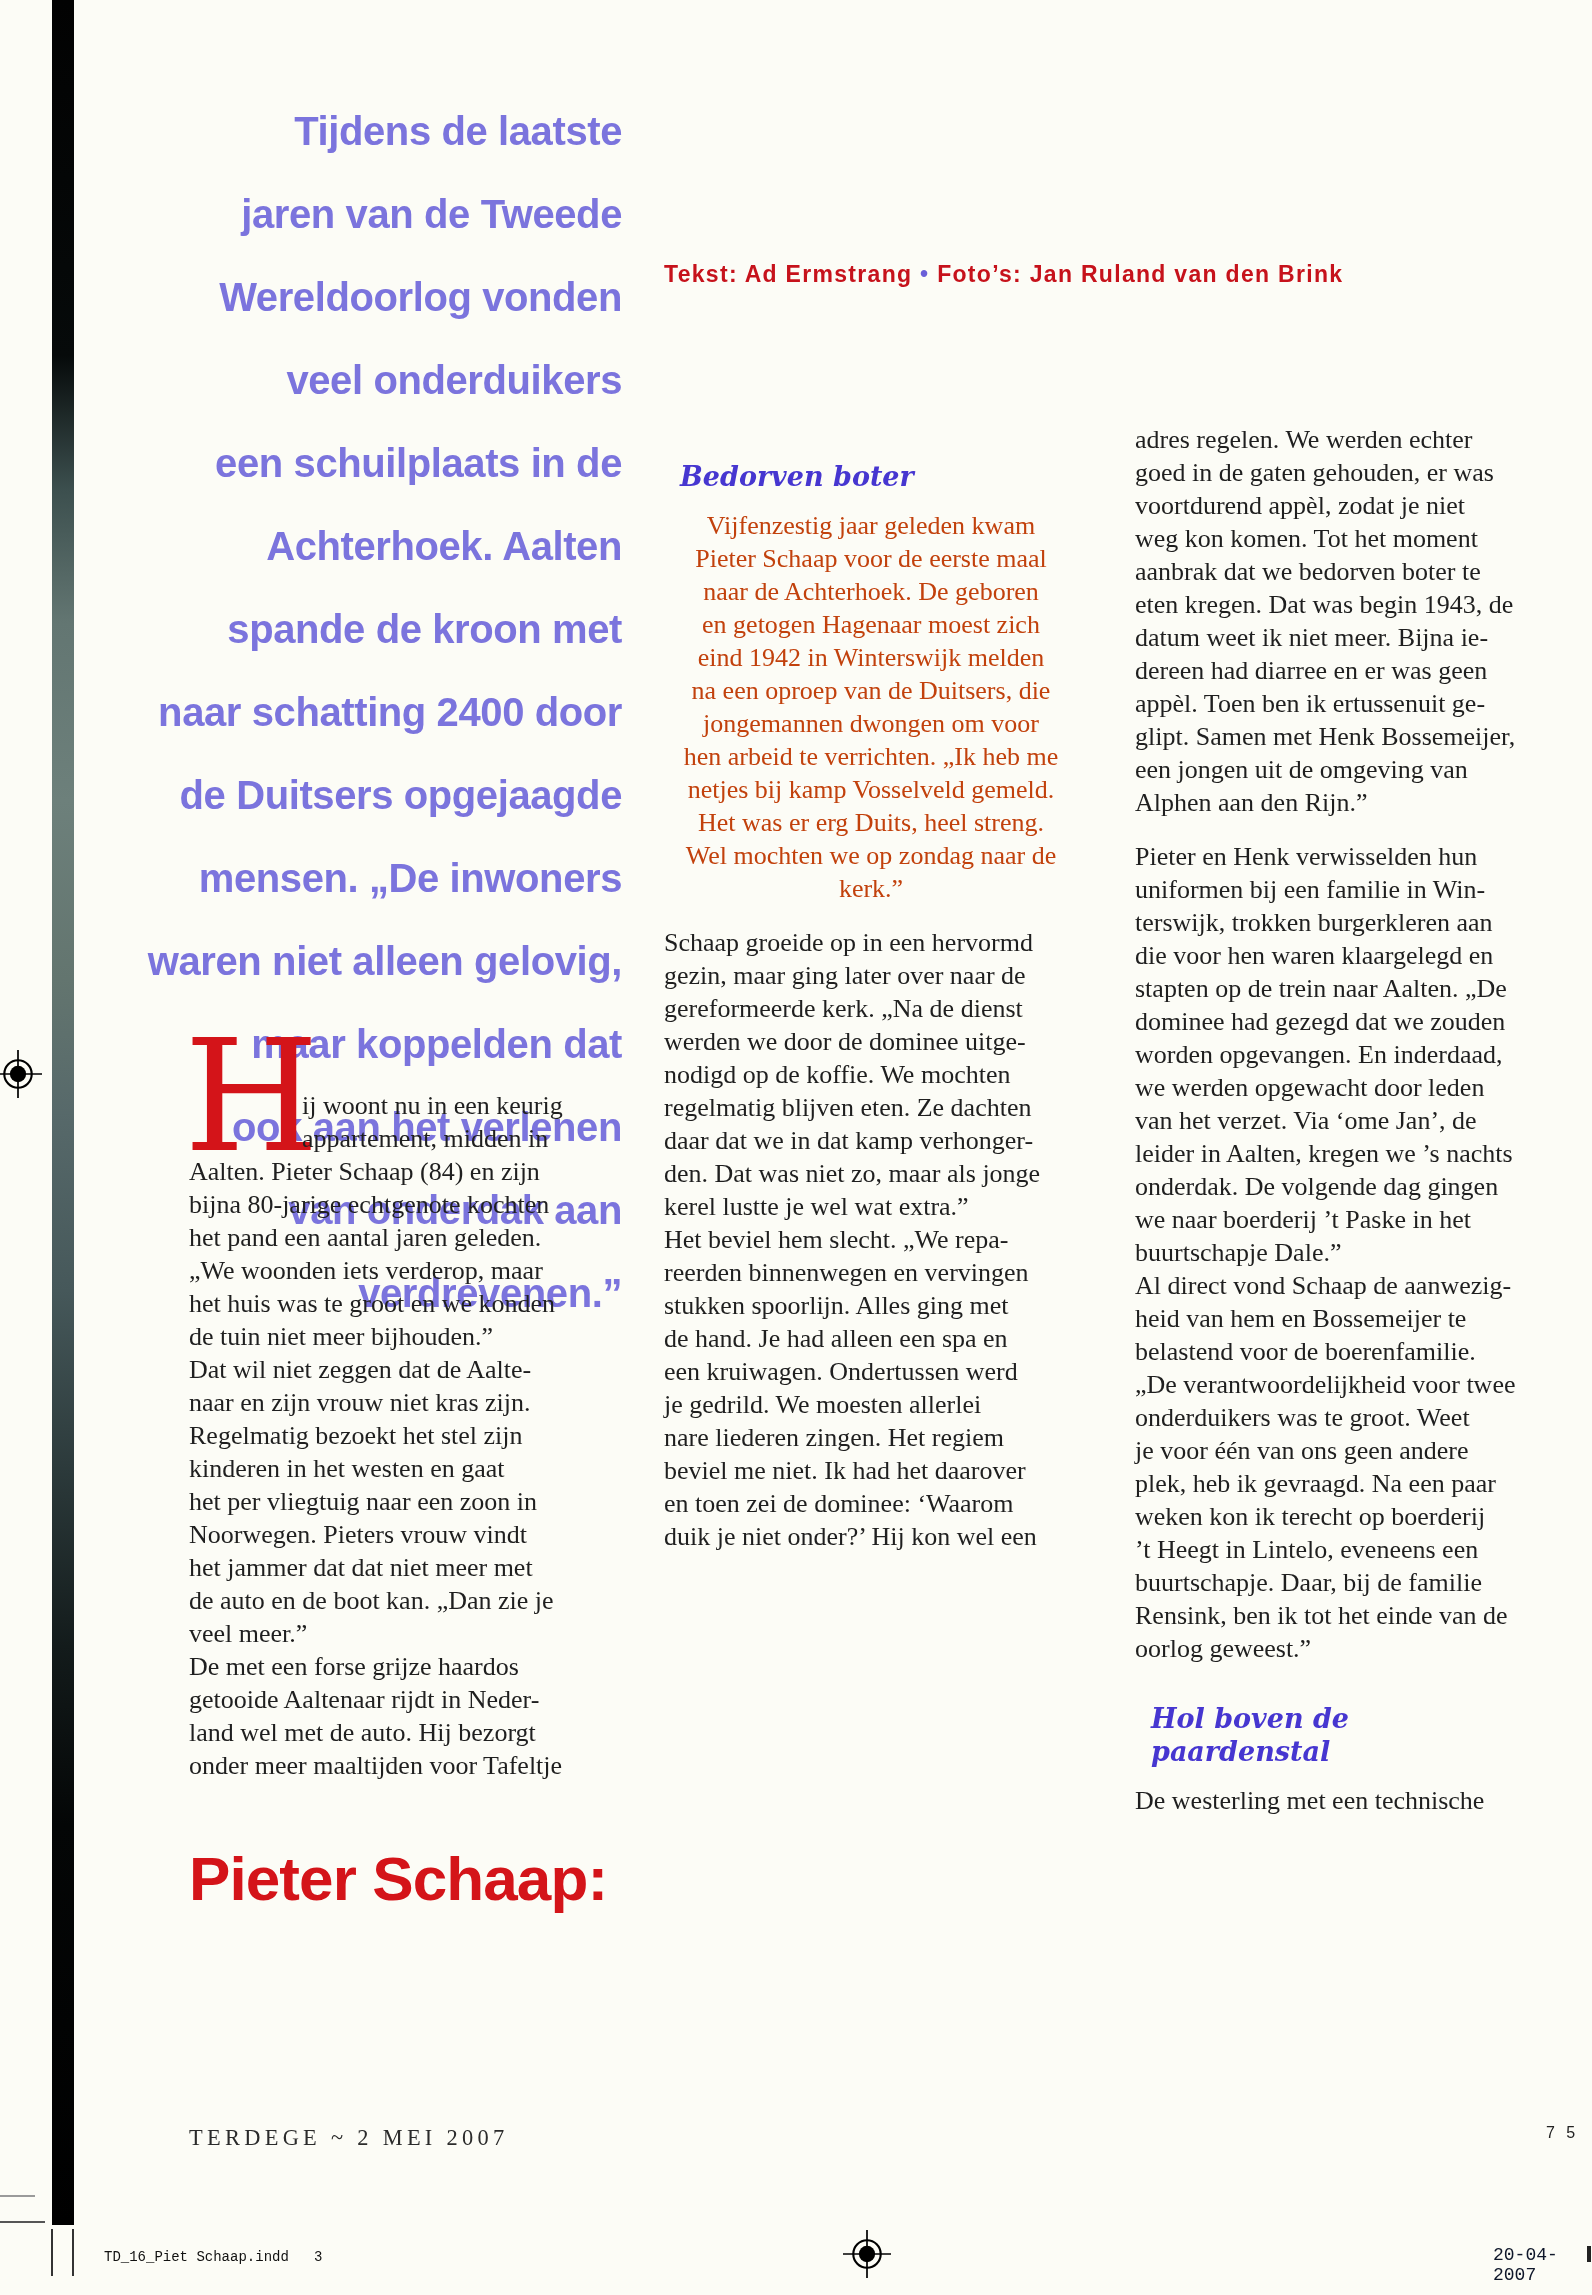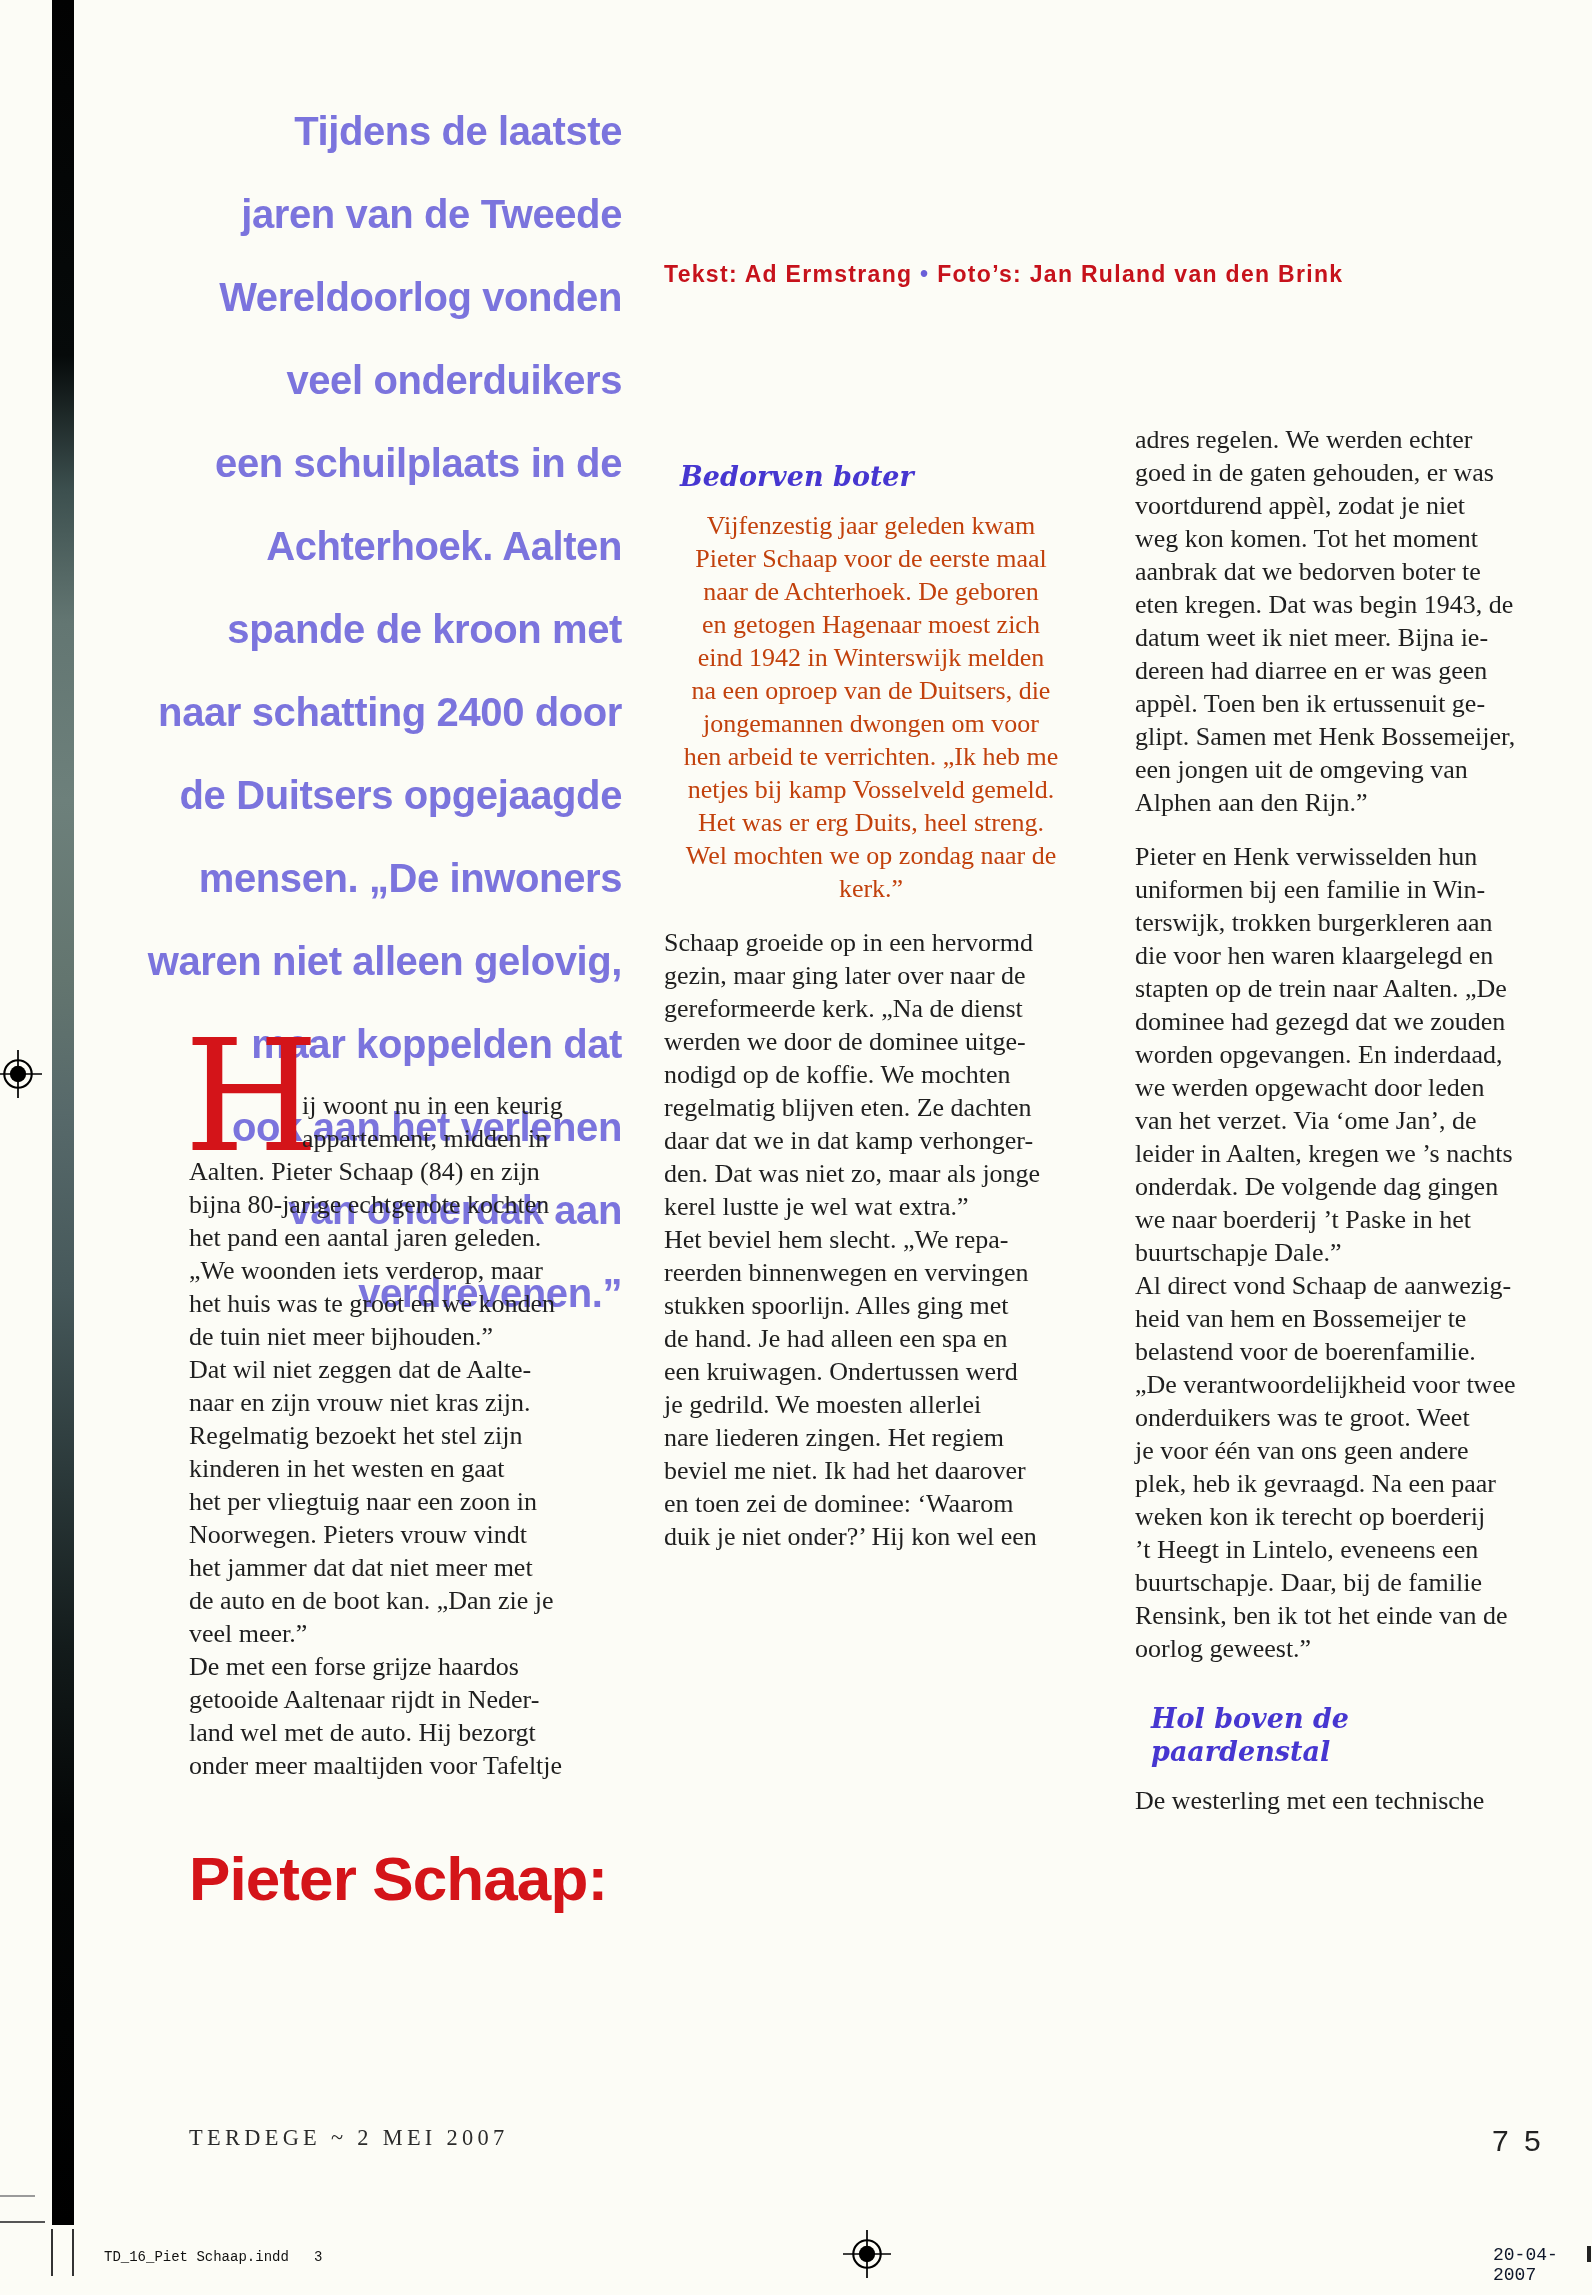--- a/index.html
+++ b/index.html
@@ -70,23 +70,23 @@
     font-style:italic;font-size:50px;line-height:74px;letter-spacing:-1.3px;
     white-space:pre;
   }
   
   #footer-mag{
     position:absolute;left:189px;top:2125px;
     font-family:"Liberation Serif", serif;
     font-size:22.4px;letter-spacing:4.3px;color:#2b2b2b;
   }
   #page-number{
-    position:absolute;left:1492px;top:2124px;
-    font-family:"Liberation Sans", sans-serif;
-    font-size:30px;letter-spacing:3.5px;color:#222;
+    position:absolute;left:1546px;top:2124px;
+    font-family:"Liberation Sans", sans-serif;
+    font-size:16px;letter-spacing:3.5px;color:#222;
   }
   
   #slug-file{
     position:absolute;left:104px;top:2249px;
     font-family:Liberation Mono, monospace;
     font-size:14px;color:#111;white-space:pre;
   }
   #slug-date{
     position:absolute;left:1493px;top:2245px;
     font-family:Liberation Mono, monospace;

